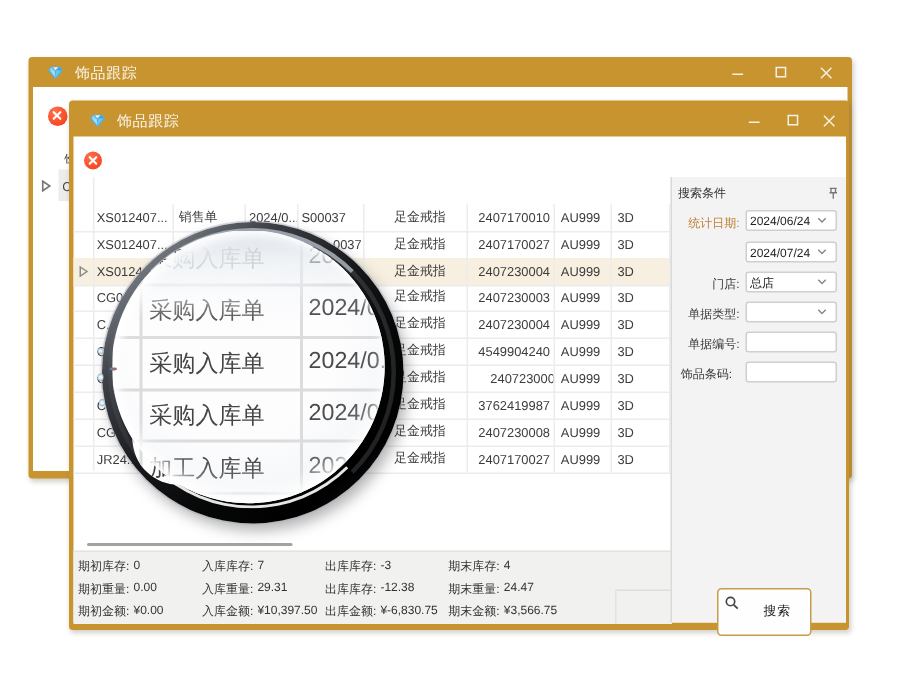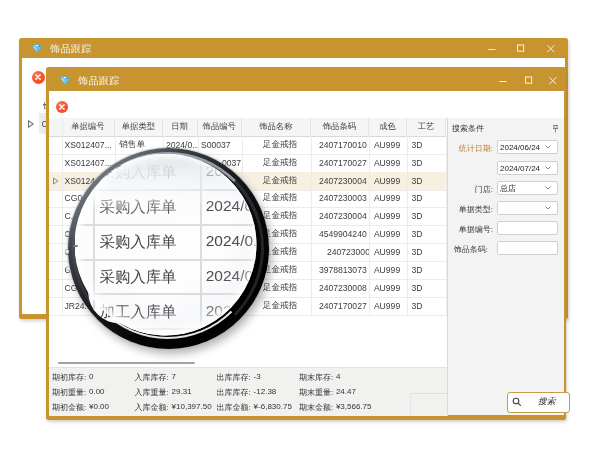--- a/index.html
+++ b/index.html
@@ -146,30 +146,20 @@
     </div>
     <div class="content" style="left:3px;top:23.5px;right:2px;bottom:4.5px;"></div>
   </div>
 
   <div class="redbtn" style="left:55.5px;top:100.8px;width:12px;height:12px;">
     <svg width="7" height="7">
         <path d="M1.3 1.3 L5.7 5.7 M5.7 1.3 L1.3 5.7" stroke="#fff" stroke-width="1.4" stroke-linecap="round"></path>
       </svg>
   </div>
 
-  <div id="tbl-header" style="left:48.5px;top:117.8px;width:398.5px;height:18.2px;">
-      <div class="hcell" style="left: 13px; width: 53.7px;">单据编号</div>
-      <div class="hcell" style="left: 66.7px; width: 47.4px;">单据类型</div>
-      <div class="hcell" style="left: 114.1px; width: 35px;">日期</div>
-      <div class="hcell" style="left: 149.1px; width: 44.2px;">饰品编号</div>
-      <div class="hcell" style="left: 193.3px; width: 69.1px;">饰品名称</div>
-      <div class="hcell" style="left: 262.4px; width: 58px;">饰品条码</div>
-      <div class="hcell" style="left: 320.4px; width: 38.2px;">成色</div>
-      <div class="hcell" style="left: 358.6px; width: 39px;">工艺</div>
-    </div>
   <div id="tbl-body">
       <div class="trow" style="top: 136px; width: 398.5px; height: 17.85px;">
         <div class="tcell" style="left: 13px; width: 53.7px; padding-left: 3px; box-sizing: border-box;">XS012407...</div>
         <div class="tcell" style="left: 66.7px; width: 47.4px; padding-left: 4px; box-sizing: border-box;">销售单</div>
         <div class="tcell" style="left: 114.1px; width: 35px; padding-left: 3.4px; box-sizing: border-box;">2024/0...</div>
         <div class="tcell" style="left: 149.1px; width: 44.2px; padding-left: 3.4px; box-sizing: border-box;">S00037</div>
         <div class="tcell" style="left: 193.3px; width: 69.1px; padding-left: 21px; box-sizing: border-box;">足金戒指</div>
         <div class="tcell" style="left: 262.4px; width: 58px; padding-left: 8px; box-sizing: border-box;">2407170010</div>
         <div class="tcell" style="left: 320.4px; width: 38.2px; padding-left: 5px; box-sizing: border-box;">AU999</div>
         <div class="tcell" style="left: 358.6px; width: 39px; padding-left: 4.5px; box-sizing: border-box;">3D</div>
@@ -225,21 +215,21 @@
         <div class="tcell" style="left: 13px; width: 53.7px; padding-left: 3px; box-sizing: border-box;">C...</div>
         <div class="tcell" style="left: 193.3px; width: 69.1px; padding-left: 21px; box-sizing: border-box;">足金戒指</div>
         <div class="tcell" style="left: 262.4px; width: 58px; padding-left: 16px; box-sizing: border-box;">2407230006</div>
         <div class="tcell" style="left: 320.4px; width: 38.2px; padding-left: 5px; box-sizing: border-box;">AU999</div>
         <div class="tcell" style="left: 358.6px; width: 39px; padding-left: 4.5px; box-sizing: border-box;">3D</div>
       </div>
       <div class="rowline" style="left: 48.5px; width: 398.5px; top: 260.95px;"></div>
       <div class="trow" style="top: 260.95px; width: 398.5px; height: 17.85px;">
         <div class="tcell" style="left: 13px; width: 53.7px; padding-left: 3px; box-sizing: border-box;">C...</div>
         <div class="tcell" style="left: 193.3px; width: 69.1px; padding-left: 21px; box-sizing: border-box;">足金戒指</div>
-        <div class="tcell" style="left: 262.4px; width: 58px; padding-left: 8px; box-sizing: border-box;">3978813073</div>
+        <div class="tcell" style="left: 262.4px; width: 58px; padding-left: 8px; box-sizing: border-box;">3762419987</div>
         <div class="tcell" style="left: 320.4px; width: 38.2px; padding-left: 5px; box-sizing: border-box;">AU999</div>
         <div class="tcell" style="left: 358.6px; width: 39px; padding-left: 4.5px; box-sizing: border-box;">3D</div>
       </div>
       <div class="rowline" style="left: 48.5px; width: 398.5px; top: 278.8px;"></div>
       <div class="trow" style="top: 278.8px; width: 398.5px; height: 17.85px;">
         <div class="tcell" style="left: 13px; width: 53.7px; padding-left: 3px; box-sizing: border-box;">CG...</div>
         <div class="tcell" style="left: 193.3px; width: 69.1px; padding-left: 21px; box-sizing: border-box;">足金戒指</div>
         <div class="tcell" style="left: 262.4px; width: 58px; padding-left: 8px; box-sizing: border-box;">2407230008</div>
         <div class="tcell" style="left: 320.4px; width: 38.2px; padding-left: 5px; box-sizing: border-box;">AU999</div>
         <div class="tcell" style="left: 358.6px; width: 39px; padding-left: 4.5px; box-sizing: border-box;">3D</div>
@@ -334,21 +324,21 @@
         <span class="fld-arrow">
           <svg width="6" height="4">
             <path d="M0.5 0.5 L3 3 L5.5 0.5" stroke="#888" stroke-width="1" fill="none"></path>
           </svg>
         </span>
       </div>
       <div class="fld-label" style="right: 71px; top: 106.7px;">单据编号:</div>
       <div class="fld-box" style="left: 49px; top: 103.7px; width: 61px; height: 13.5px;"></div>
       <div class="fld-label" style="right: 76px; top: 126.7px;">饰品条码:</div>
       <div class="fld-box" style="left: 49px; top: 123.7px; width: 61px; height: 13.5px;"></div>
-      <div id="search-btn" style="left:59px;top:274px;width:63.4px;height:21px;font-style:italic;">
+      <div id="search-btn" style="left:30px;top:274px;width:63.4px;height:32px;">
         <svg width="12" height="12" style="position:absolute;left:2.5px;top:3.5px;">
           <circle cx="5" cy="5" r="2.8" fill="none" stroke="#444" stroke-width="1.1"></circle>
           <line x1="7.2" y1="7.2" x2="9.8" y2="9.8" stroke="#444" stroke-width="1.2"></line>
         </svg>
         <span>搜索</span>
       </div>
     </div>
 
   <div id="loupe-outer" style="left:67.5px;top:147.5px;width:201px;height:201px;">
   </div>

